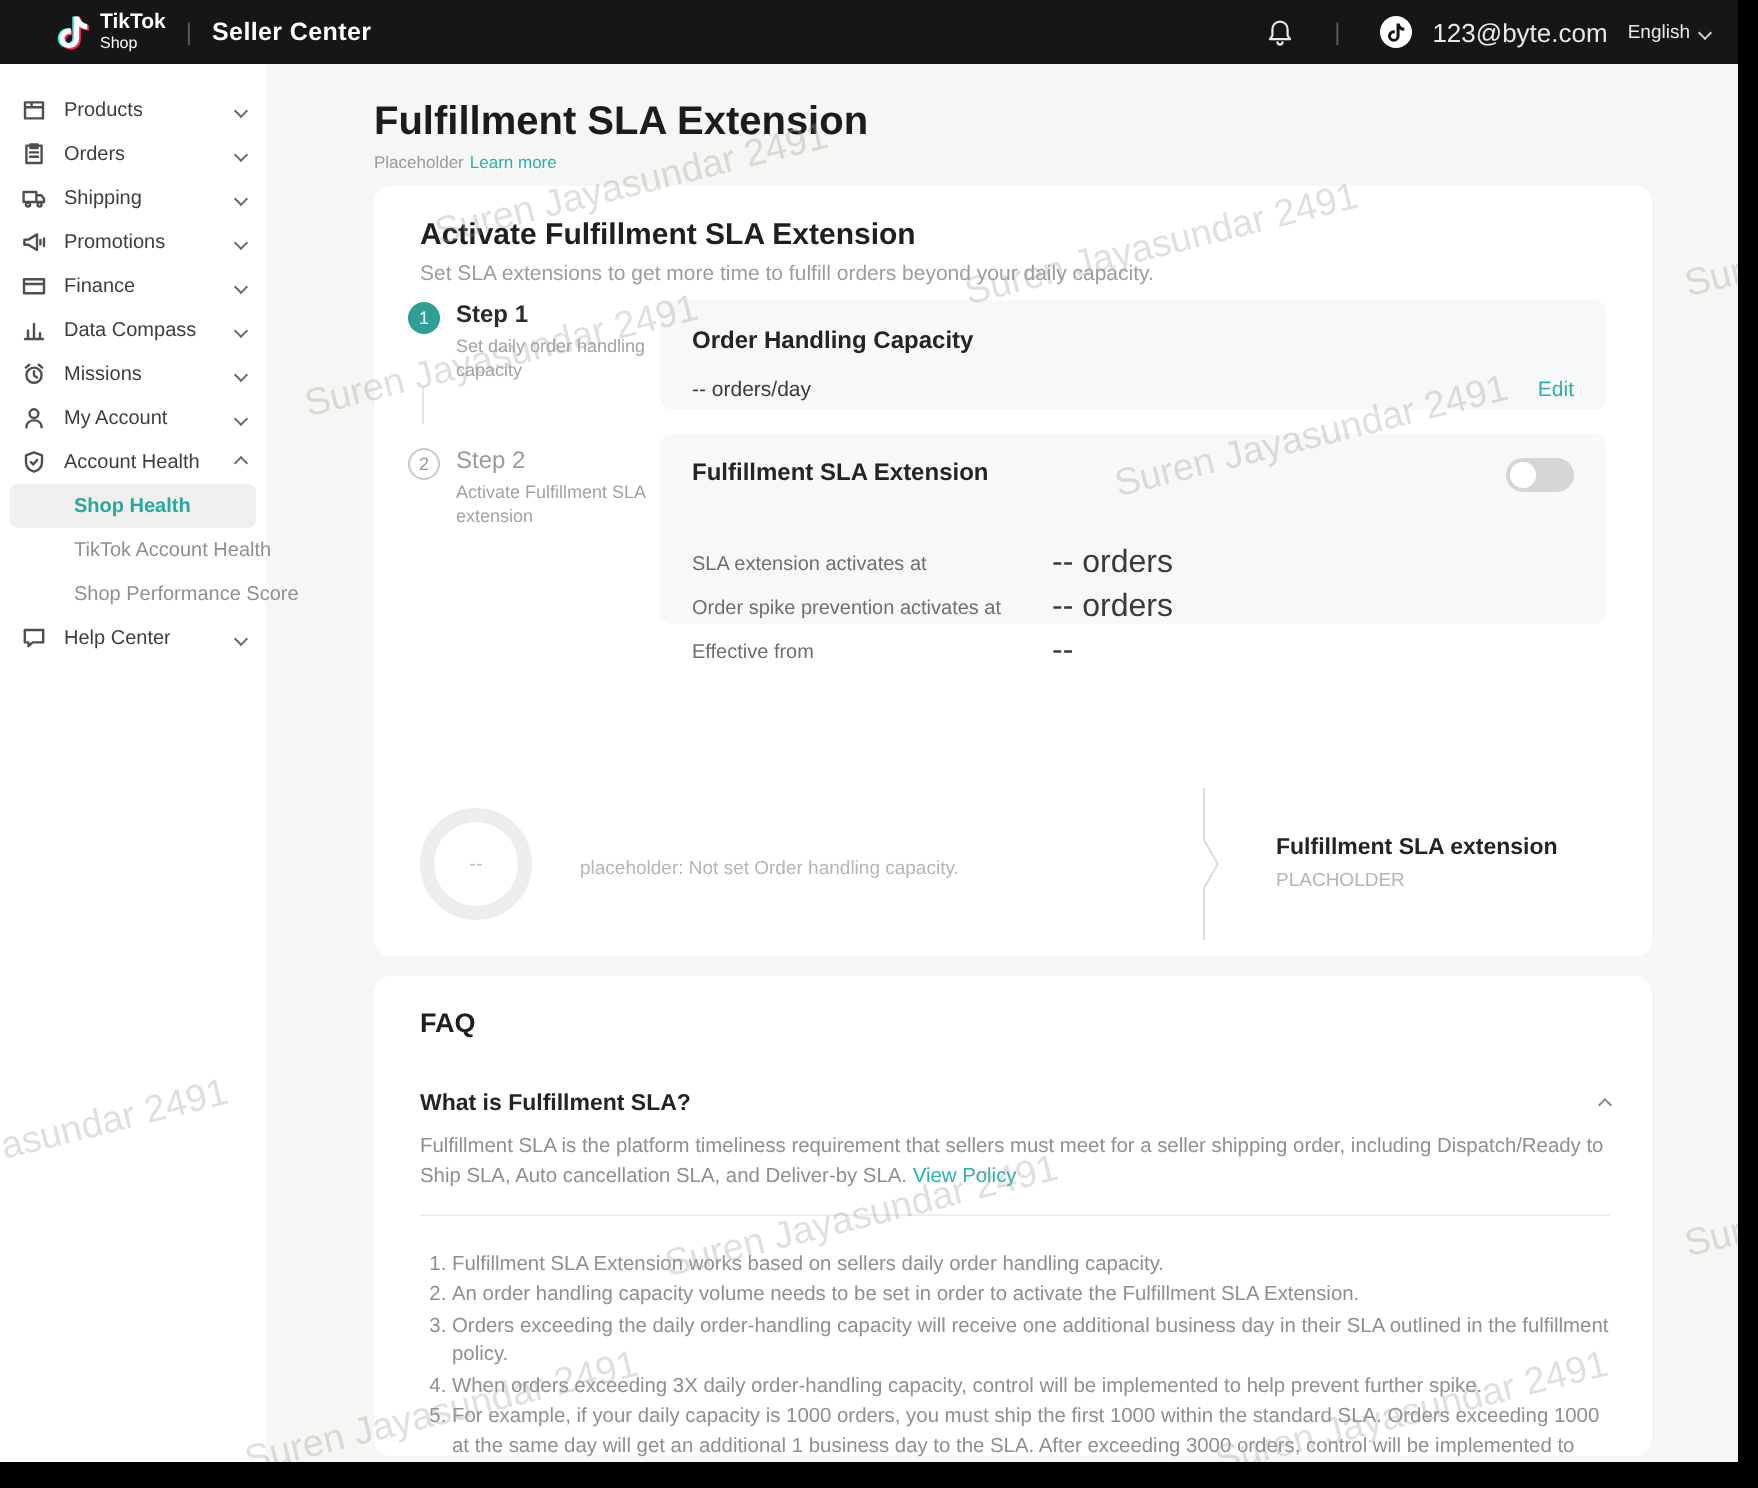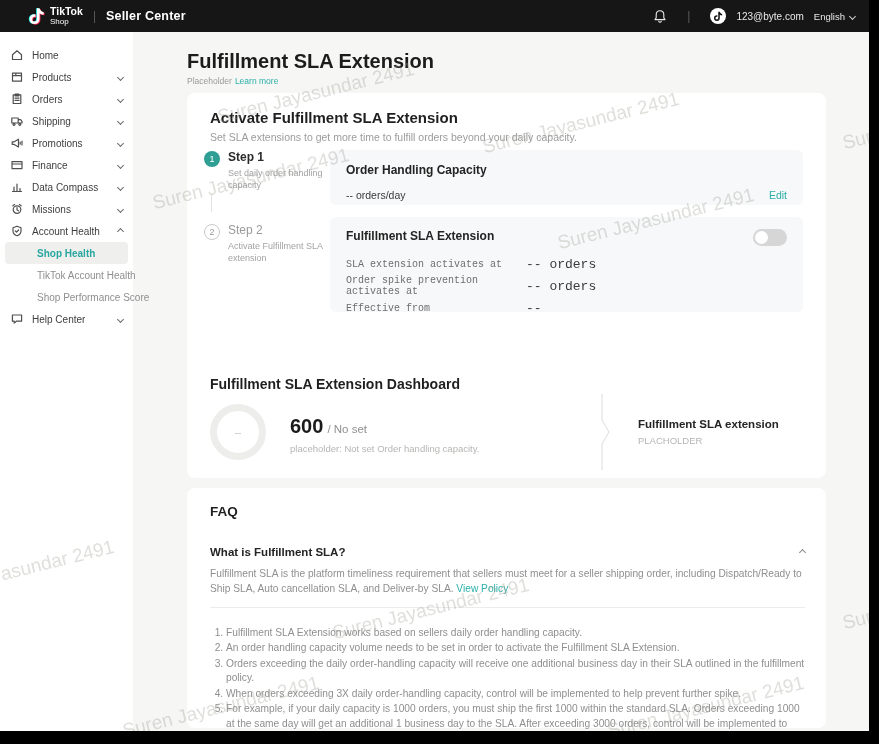--- a/index.html
+++ b/index.html
@@ -8,21 +8,21 @@
 
   
   .topbar { position:absolute; left:0; top:0; width:100%; height:32px; background:#161616; display:flex; align-items:center; padding:0 14px 0 28px; z-index:30; }
   .brand { display:flex; align-items:center; gap:5px; }
   .brand-text { color:#fff; line-height:1; }
   .brand-text .t1 { font-size:10.5px; font-weight:700; }
   .brand-text .t2 { font-size:8px; font-weight:400; margin-top:1px; }
   .tb-sep { color:#5a5a5a; margin:0 10px; font-size:12px; }
   .tb-title { color:#fff; font-size:12.5px; font-weight:700; letter-spacing:.2px; }
   .tb-right { margin-left:auto; display:flex; align-items:center; gap:10px; }
-  .tb-email { color:#e8e8e8; font-size:10px; }
+  .tb-email { color:#e8e8e8; font-size:13px; }
   .tb-lang { color:#e8e8e8; font-size:9.5px; display:flex; align-items:center; gap:5px; }
   .chev { width:5px; height:5px; border-right:1.2px solid #6b6b6b; border-bottom:1.2px solid #6b6b6b; transform:rotate(45deg); display:inline-block; }
   .chev.up { transform:rotate(-135deg); }
   .chev.white { border-color:#cfcfcf; }
   .avatar { width:16px; height:16px; border-radius:50%; background:#fff; display:flex; align-items:center; justify-content:center; }
 
   
   .sidebar { position:absolute; left:0; top:32px; width:133px; height:699px; background:#fff; padding-top:12px; z-index:20; }
   .side-item { height:22px; display:flex; align-items:center; padding:0 10px 0 10px; cursor:pointer; }
   .side-item .icon { width:14px; height:14px; margin-right:8px; flex:none; display:flex; align-items:center; justify-content:center; }
@@ -62,24 +62,24 @@
   
   .panel { position:absolute; left:143px; width:473px; background:#f7f8f9; border-radius:6px; }
   .panel1 { top:57px; height:55px; padding:13px 16px; }
   .panel2 { top:124px; height:95px; padding:12px 16px; }
   .panel-title { font-size:12px; font-weight:700; color:#242424; }
   .panel1 .pv-row { display:flex; align-items:center; margin-top:12px; }
   .panel-value { font-size:10.5px; color:#3a3a3a; }
   .edit-link { margin-left:auto; font-size:10.5px; color:#2bb0aa; cursor:pointer; }
   .toggle { position:absolute; right:16px; top:12px; width:34px; height:17px; border-radius:9px; background:#d6d6d6; cursor:pointer; }
   .toggle .knob { position:absolute; left:2px; top:2px; width:13px; height:13px; border-radius:50%; background:#fff; }
-  .ext-rows { margin-top:10px;font-family:Liberation Mono, monospace; }
+  .ext-rows { margin-top:28px; }
   .ext-row { display:flex; height:22px; align-items:center; }
   .ext-row .rl { width:180px; font-size:10px; color:#6e6e6e; }
-  .ext-row .rv { font-size:13px; color:#3a3a3a; }
+  .ext-row .rv { font-size:16px; color:#3a3a3a; }
 
   
   .dash-title { position:absolute; left:23px; top:283px; font-size:14px; font-weight:700; color:#1f1f1f; }
   .dash { position:absolute; left:23px; top:308px; width:595px; height:62px; display:flex; align-items:center; }
   .donut { width:56px; height:56px; border-radius:50%; border:7px solid #ededeb; display:flex; align-items:center; justify-content:center; font-size:10px; color:#c2c2c2; flex:none; }
   .dash-mid { margin-left:24px; width:300px; }
   .dash-lbl { font-size:11.5px; font-weight:700; color:#242424; }
   .dash-big { margin-top:5px; font-size:20px; font-weight:700; color:#1b1b1b; }
   .dash-big .thr { font-size:11.5px; font-weight:400; color:#8f8f8f; margin-left:4px; }
   .dash-note { margin-top:5px; font-size:9.5px; color:#b5b5b3; }
@@ -136,28 +136,20 @@
         <span>English</span>
         <span class="chev white"></span>
       </span>
     </div>
   </div>
 
   <div class="sidebar">
     <div class="side-item">
       <span class="icon">
           <svg width="14" height="14" viewBox="0 0 14 14">
-            <path class="sicon" d="M2.5 6.8 7 2.8l4.5 4v4.7h-9z"></path>
-          </svg>
-        </span>
-      <span class="lbl">Home</span>
-    </div>
-    <div class="side-item">
-      <span class="icon">
-          <svg width="14" height="14" viewBox="0 0 14 14">
             <path class="sicon" d="M2.5 3.2h9v8h-9z M2.5 5.6h9 M5.8 3.2v2.4"></path>
           </svg>
         </span>
       <span class="lbl">Products</span>
       <span class="chev"></span>
     </div>
     <div class="side-item">
       <span class="icon">
           <svg width="14" height="14" viewBox="0 0 14 14">
             <path class="sicon" d="M3.2 2.8h7.6v8.7H3.2z M5.2 2.2h3.6v1.8H5.2z M5 6.2h4 M5 8.4h4"></path>
@@ -205,20 +197,30 @@
       <span class="chev"></span>
     </div>
     <div class="side-item">
       <span class="icon">
           <svg width="14" height="14" viewBox="0 0 14 14">
             <circle class="sicon" cx="7" cy="7.6" r="3.8"></circle>
             <path class="sicon" d="M7 5.6v2.2l1.5 1 M4.6 2.4 2.9 3.8 M9.4 2.4l1.7 1.4"></path>
           </svg>
         </span>
       <span class="lbl">Missions</span>
+      <span class="chev"></span>
+    </div>
+    <div class="side-item">
+      <span class="icon">
+          <svg width="14" height="14" viewBox="0 0 14 14">
+            <circle class="sicon" cx="7" cy="4.8" r="2.2"></circle>
+            <path class="sicon" d="M3.2 11.6c0-2.1 1.7-3.4 3.8-3.4s3.8 1.3 3.8 3.4"></path>
+          </svg>
+        </span>
+      <span class="lbl">My Account</span>
       <span class="chev"></span>
     </div>
     <div class="side-item">
       <span class="icon">
           <svg width="14" height="14" viewBox="0 0 14 14">
             <path class="sicon" d="M7 2.2l4 1.5v3.4c0 2.5-2 4.1-4 4.7-2-.6-4-2.2-4-4.7V3.7z M5.4 7l1.2 1.2 2-2.2"></path>
           </svg>
         </span>
       <span class="lbl">Account Health</span>
       <span class="chev up"></span>
@@ -289,27 +291,23 @@
             <span class="rl">Order spike prevention activates at</span>
             <span class="rv">-- orders</span>
           </div>
           <div class="ext-row">
             <span class="rl">Effective from</span>
             <span class="rv">--</span>
           </div>
         </div>
       </div>
 
-      <div class="dash-title">Fulfillment SLA Extension Dashboard</div>
       <div class="dash">
         <div class="donut">--</div>
         <div class="dash-mid">
-          <div class="dash-big">
-            <span>600</span><span class="thr">/ No set</span>
-          </div>
           <div class="dash-note">placeholder: Not set Order handling capacity.</div>
         </div>
         <svg class="dash-div" width="14" height="80" viewBox="0 0 14 80">
           <path d="M4 2 V28 L11 40 L4 52 V78" stroke="#dcdcdc" stroke-width="1" fill="none"></path>
         </svg>
         <div class="dash-right">
           <div class="dash-lbl">Fulfillment SLA extension</div>
           <div class="dash-note">PLACHOLDER</div>
         </div>
       </div>

